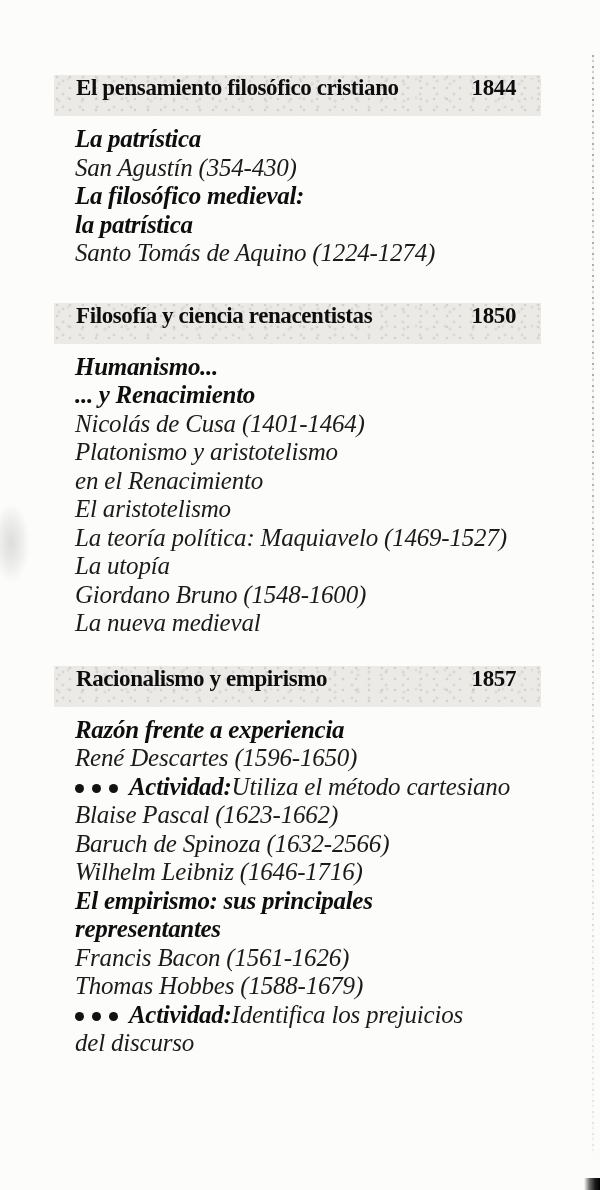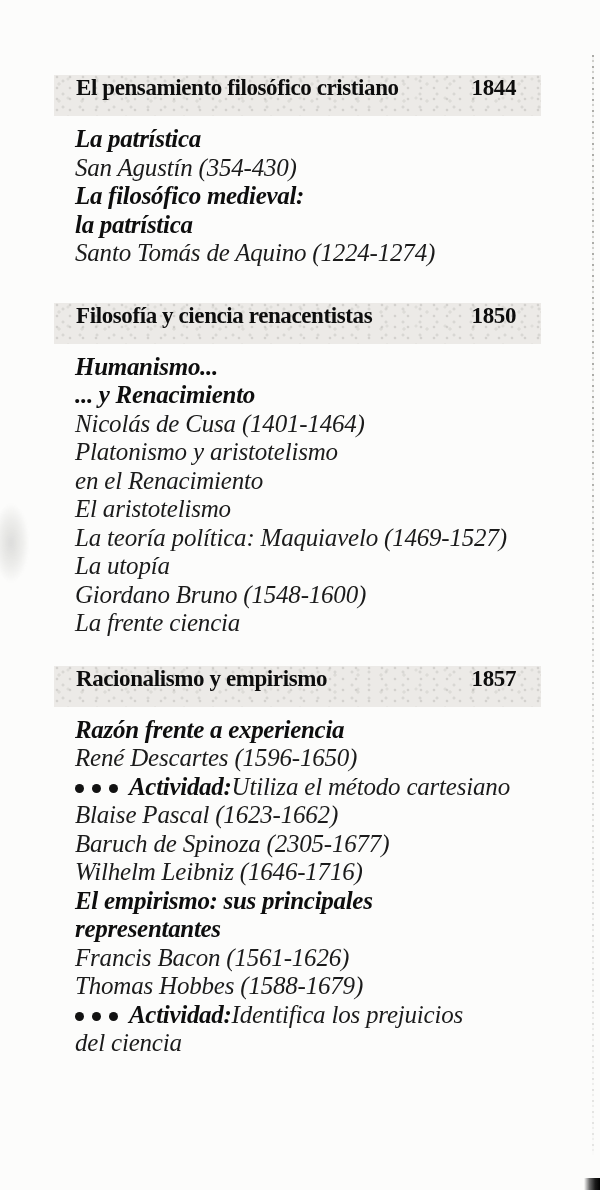--- a/index.html
+++ b/index.html
@@ -129,45 +129,45 @@
         <div class="sec-items">
           <p class="entry bold">Humanismo...</p>
           <p class="entry bold">... y Renacimiento</p>
           <p class="entry">Nicolás de Cusa (1401-1464)</p>
           <p class="entry">Platonismo y aristotelismo</p>
           <p class="entry">en el Renacimiento</p>
           <p class="entry">El aristotelismo</p>
           <p class="entry">La teoría política: Maquiavelo (1469-1527)</p>
           <p class="entry">La utopía</p>
           <p class="entry">Giordano Bruno (1548-1600)</p>
-          <p class="entry">La frente ciencia</p>
+          <p class="entry">La nueva medieval</p>
         </div>
       </section>
       <section class="toc-section">
         <header class="sec-header">
           <span class="sec-title">Racionalismo y empirismo</span>
           <span class="sec-page">1857</span>
         </header>
         <div class="sec-items">
           <p class="entry bold">Razón frente a experiencia</p>
           <p class="entry">René Descartes (1596-1650)</p>
           <p class="entry activity"><span class="bullets">
               <span class="dot"></span>
               <span class="dot"></span>
               <span class="dot"></span>
             </span><strong class="act-label">Actividad:</strong><span class="act-text">Utiliza el método cartesiano</span></p>
           <p class="entry">Blaise Pascal (1623-1662)</p>
-          <p class="entry">Baruch de Spinoza (2305-1677)</p>
+          <p class="entry">Baruch de Spinoza (1632-2566)</p>
           <p class="entry">Wilhelm Leibniz (1646-1716)</p>
           <p class="entry bold">El empirismo: sus principales</p>
           <p class="entry bold">representantes</p>
           <p class="entry">Francis Bacon (1561-1626)</p>
           <p class="entry">Thomas Hobbes (1588-1679)</p>
           <p class="entry activity"><span class="bullets">
               <span class="dot"></span>
               <span class="dot"></span>
               <span class="dot"></span>
             </span><strong class="act-label">Actividad:</strong><span class="act-text">Identifica los prejuicios</span></p>
-          <p class="entry">del ciencia</p>
+          <p class="entry">del discurso</p>
         </div>
       </section>
     </main>
 </div>
 
 </body></html>

